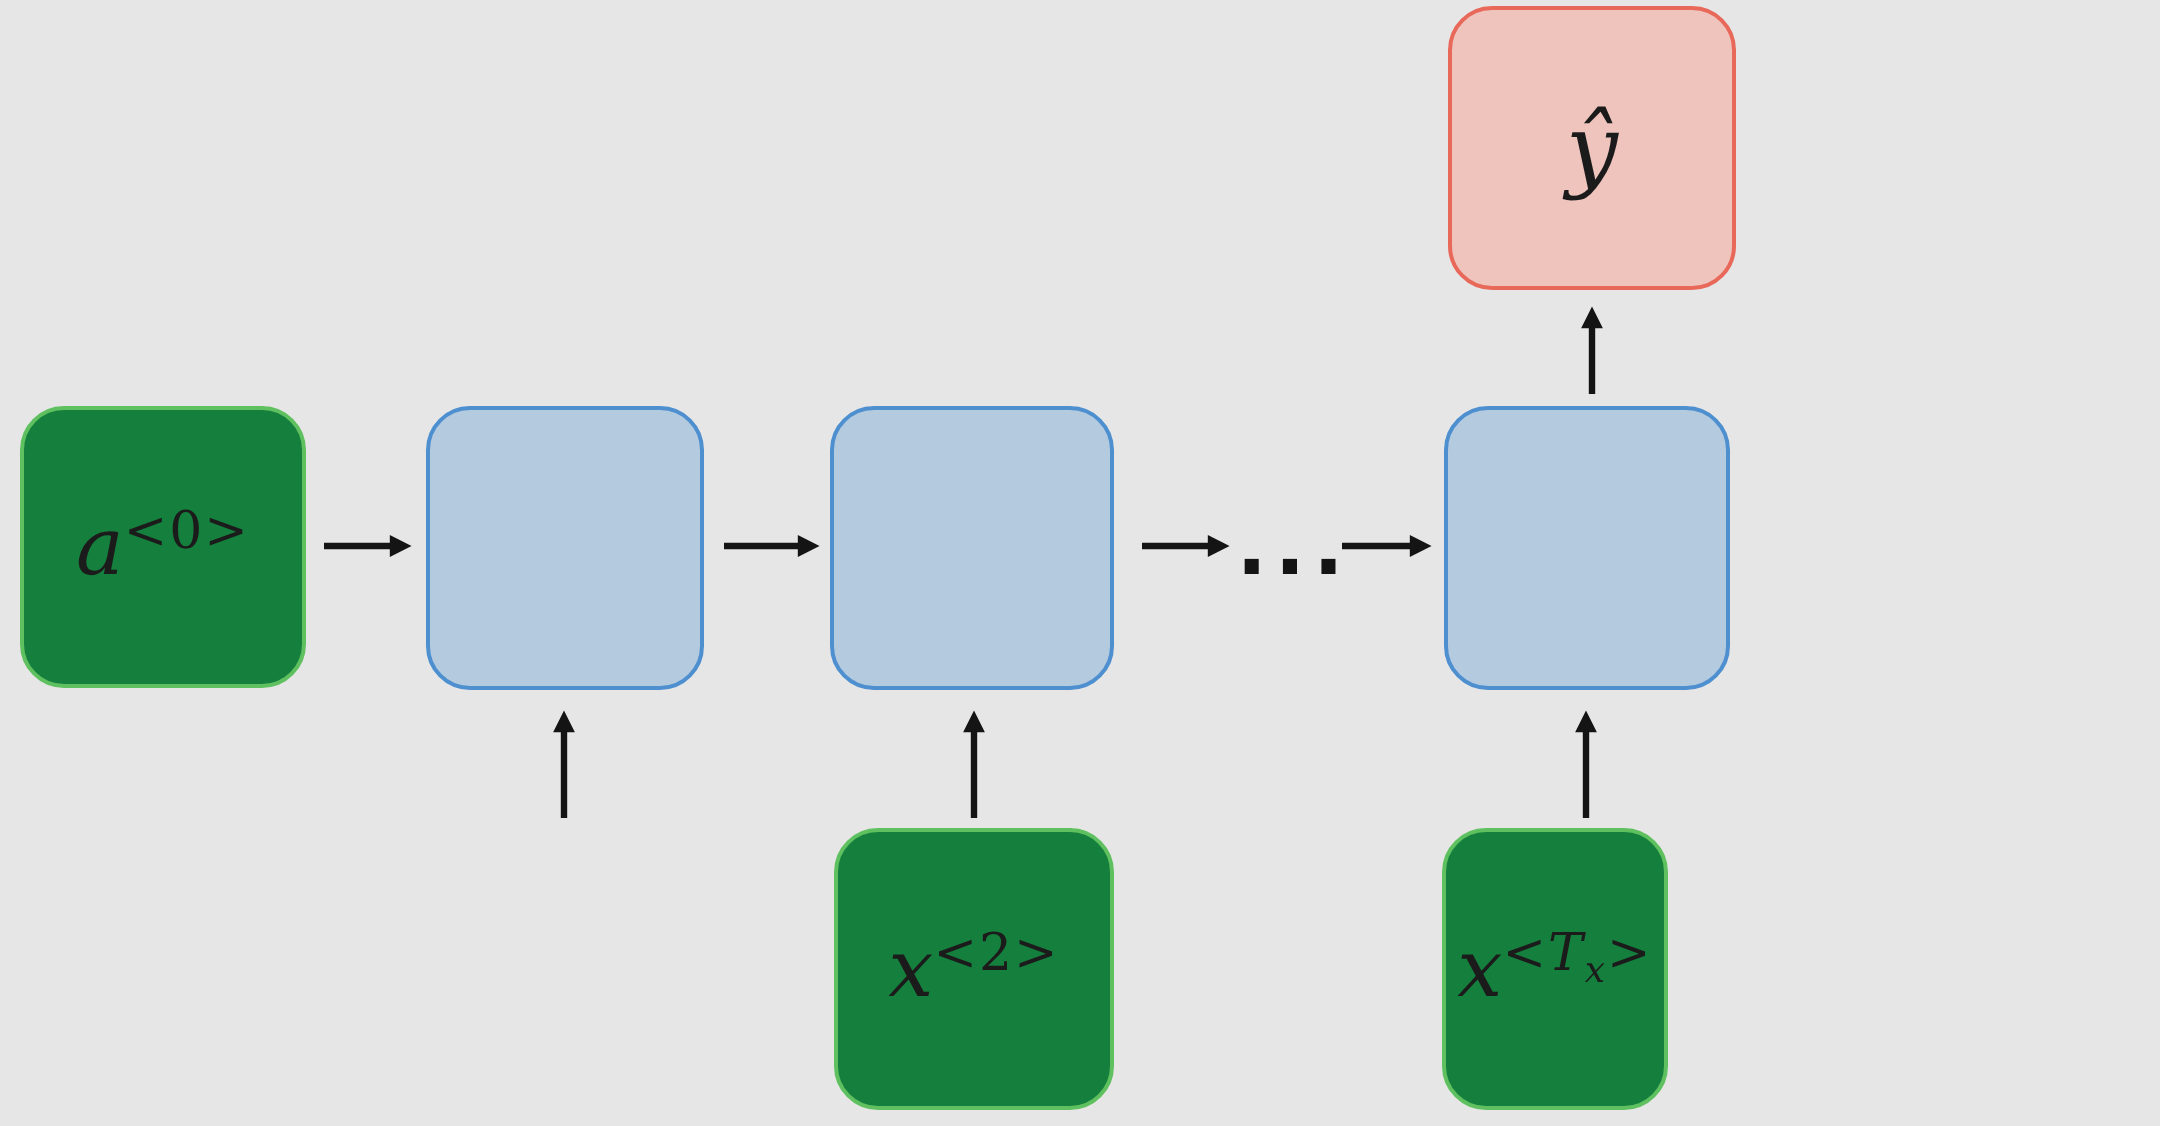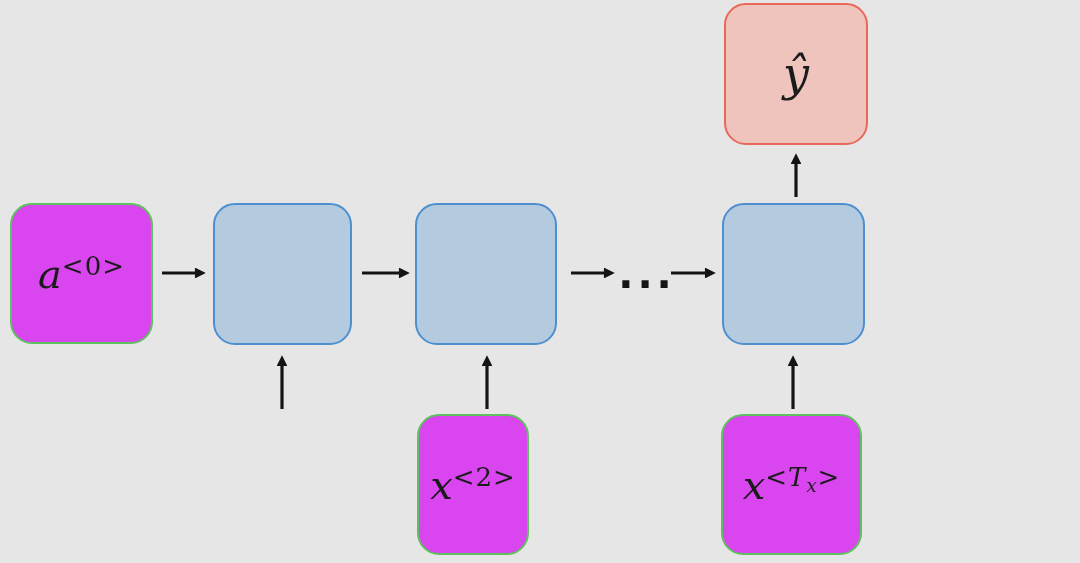--- a/index.html
+++ b/index.html
@@ -24,21 +24,21 @@
   }
   .node {
     position: absolute;
     box-sizing: border-box;
     border-radius: 22px;
     display: flex;
     align-items: center;
     justify-content: center;
   }
   .node.green {
-    background: #d946ef;
+    background: #15803d;
     border: 2.5px solid #5fc05f;
   }
   .node.blue {
     background: #b4cadf;
     border: 2.5px solid #4e8fd0;
   }
   .node.red {
     background: #eec4bd;
     border: 2.5px solid #e8685a;
   }
@@ -106,22 +106,22 @@
   </div>
 
   <div class="node blue" style="left:213px; top:203px; width:139px; height:142px;"></div>
   <div class="node blue" style="left:415px; top:203px; width:142px; height:142px;"></div>
   <div class="node blue" style="left:722px; top:203px; width:143px; height:142px;"></div>
 
   <div class="node red" style="left:724px; top:3px; width:144px; height:142px;">
     <span class="math yhat">ŷ</span>
   </div>
 
-  <div class="node green" style="left:417px; top:414px; width:112px; height:141px;">
+  <div class="node green" style="left:417px; top:414px; width:140px; height:141px;">
     <span class="math"><span class="it">x</span><span class="sup">&lt;2&gt;</span></span>
   </div>
-  <div class="node green" style="left:721px; top:414px; width:141px; height:141px;">
+  <div class="node green" style="left:721px; top:414px; width:113px; height:141px;">
     <span class="math"><span class="it">x</span><span class="sup"><span>&lt;</span><span class="it">T</span><span class="subx">x</span><span>&gt;</span></span></span>
   </div>
 
   <div id="ellipsis">...</div>
 
 </div>
 
 </body></html>

